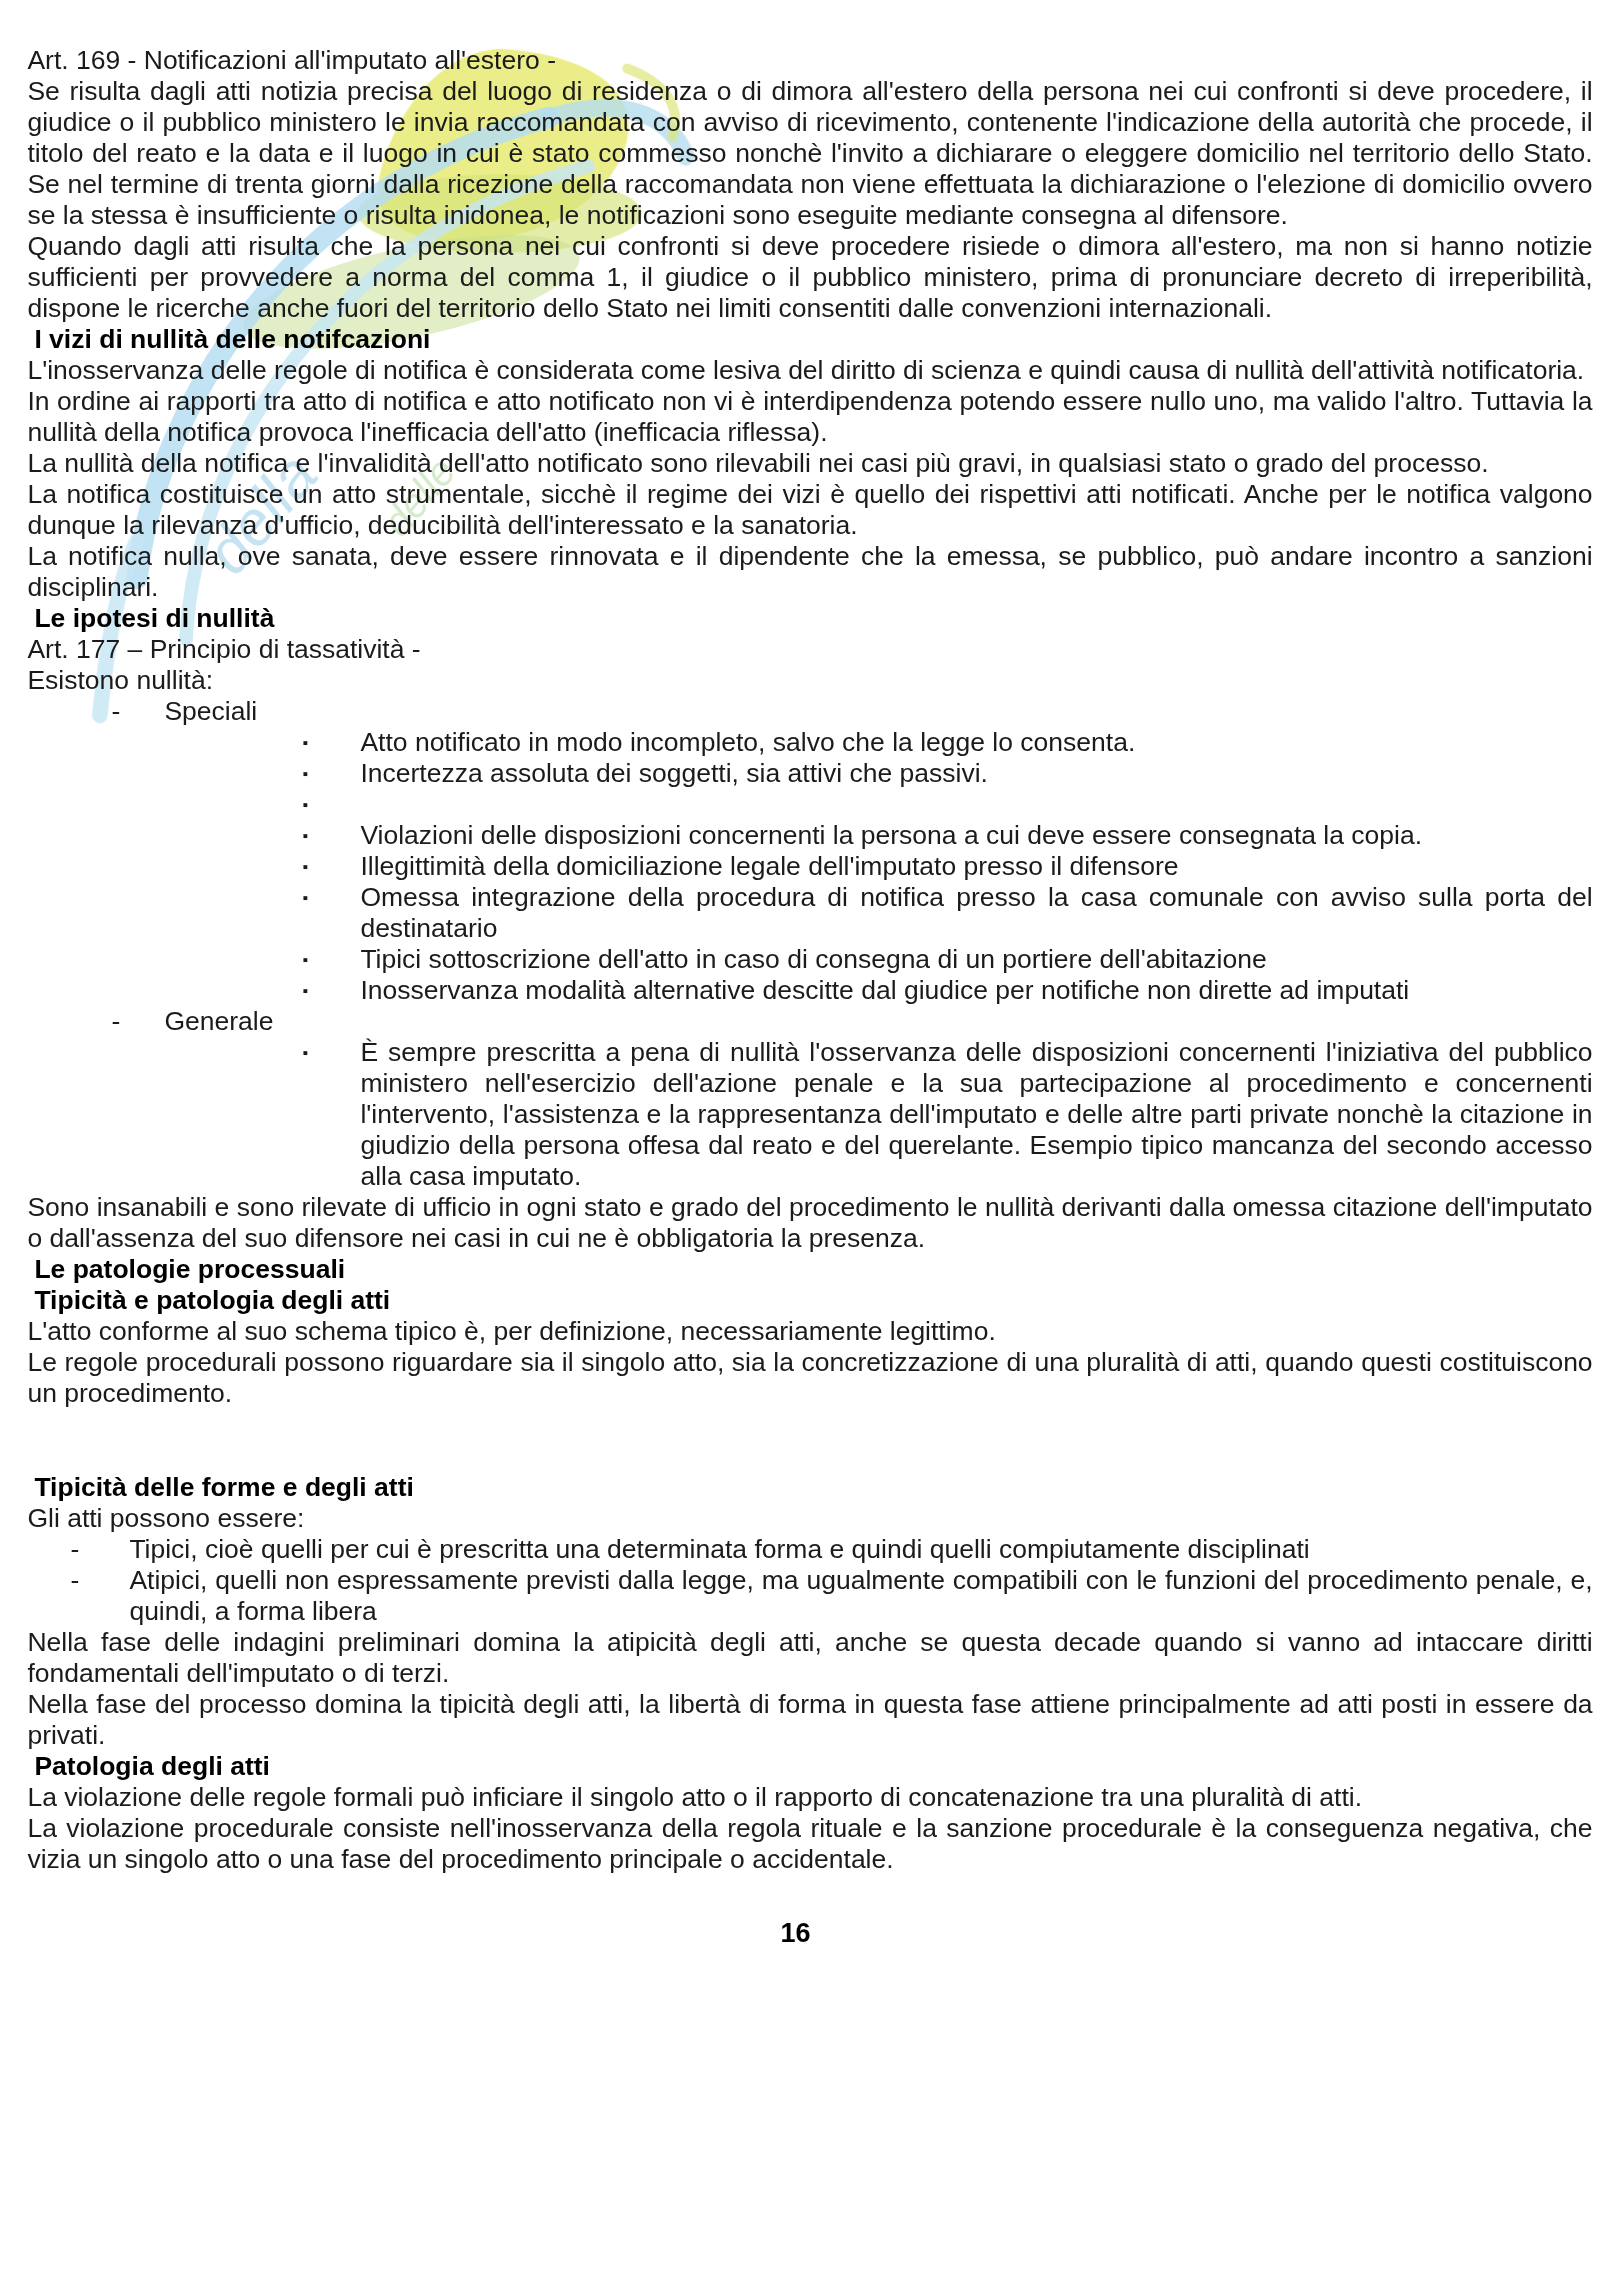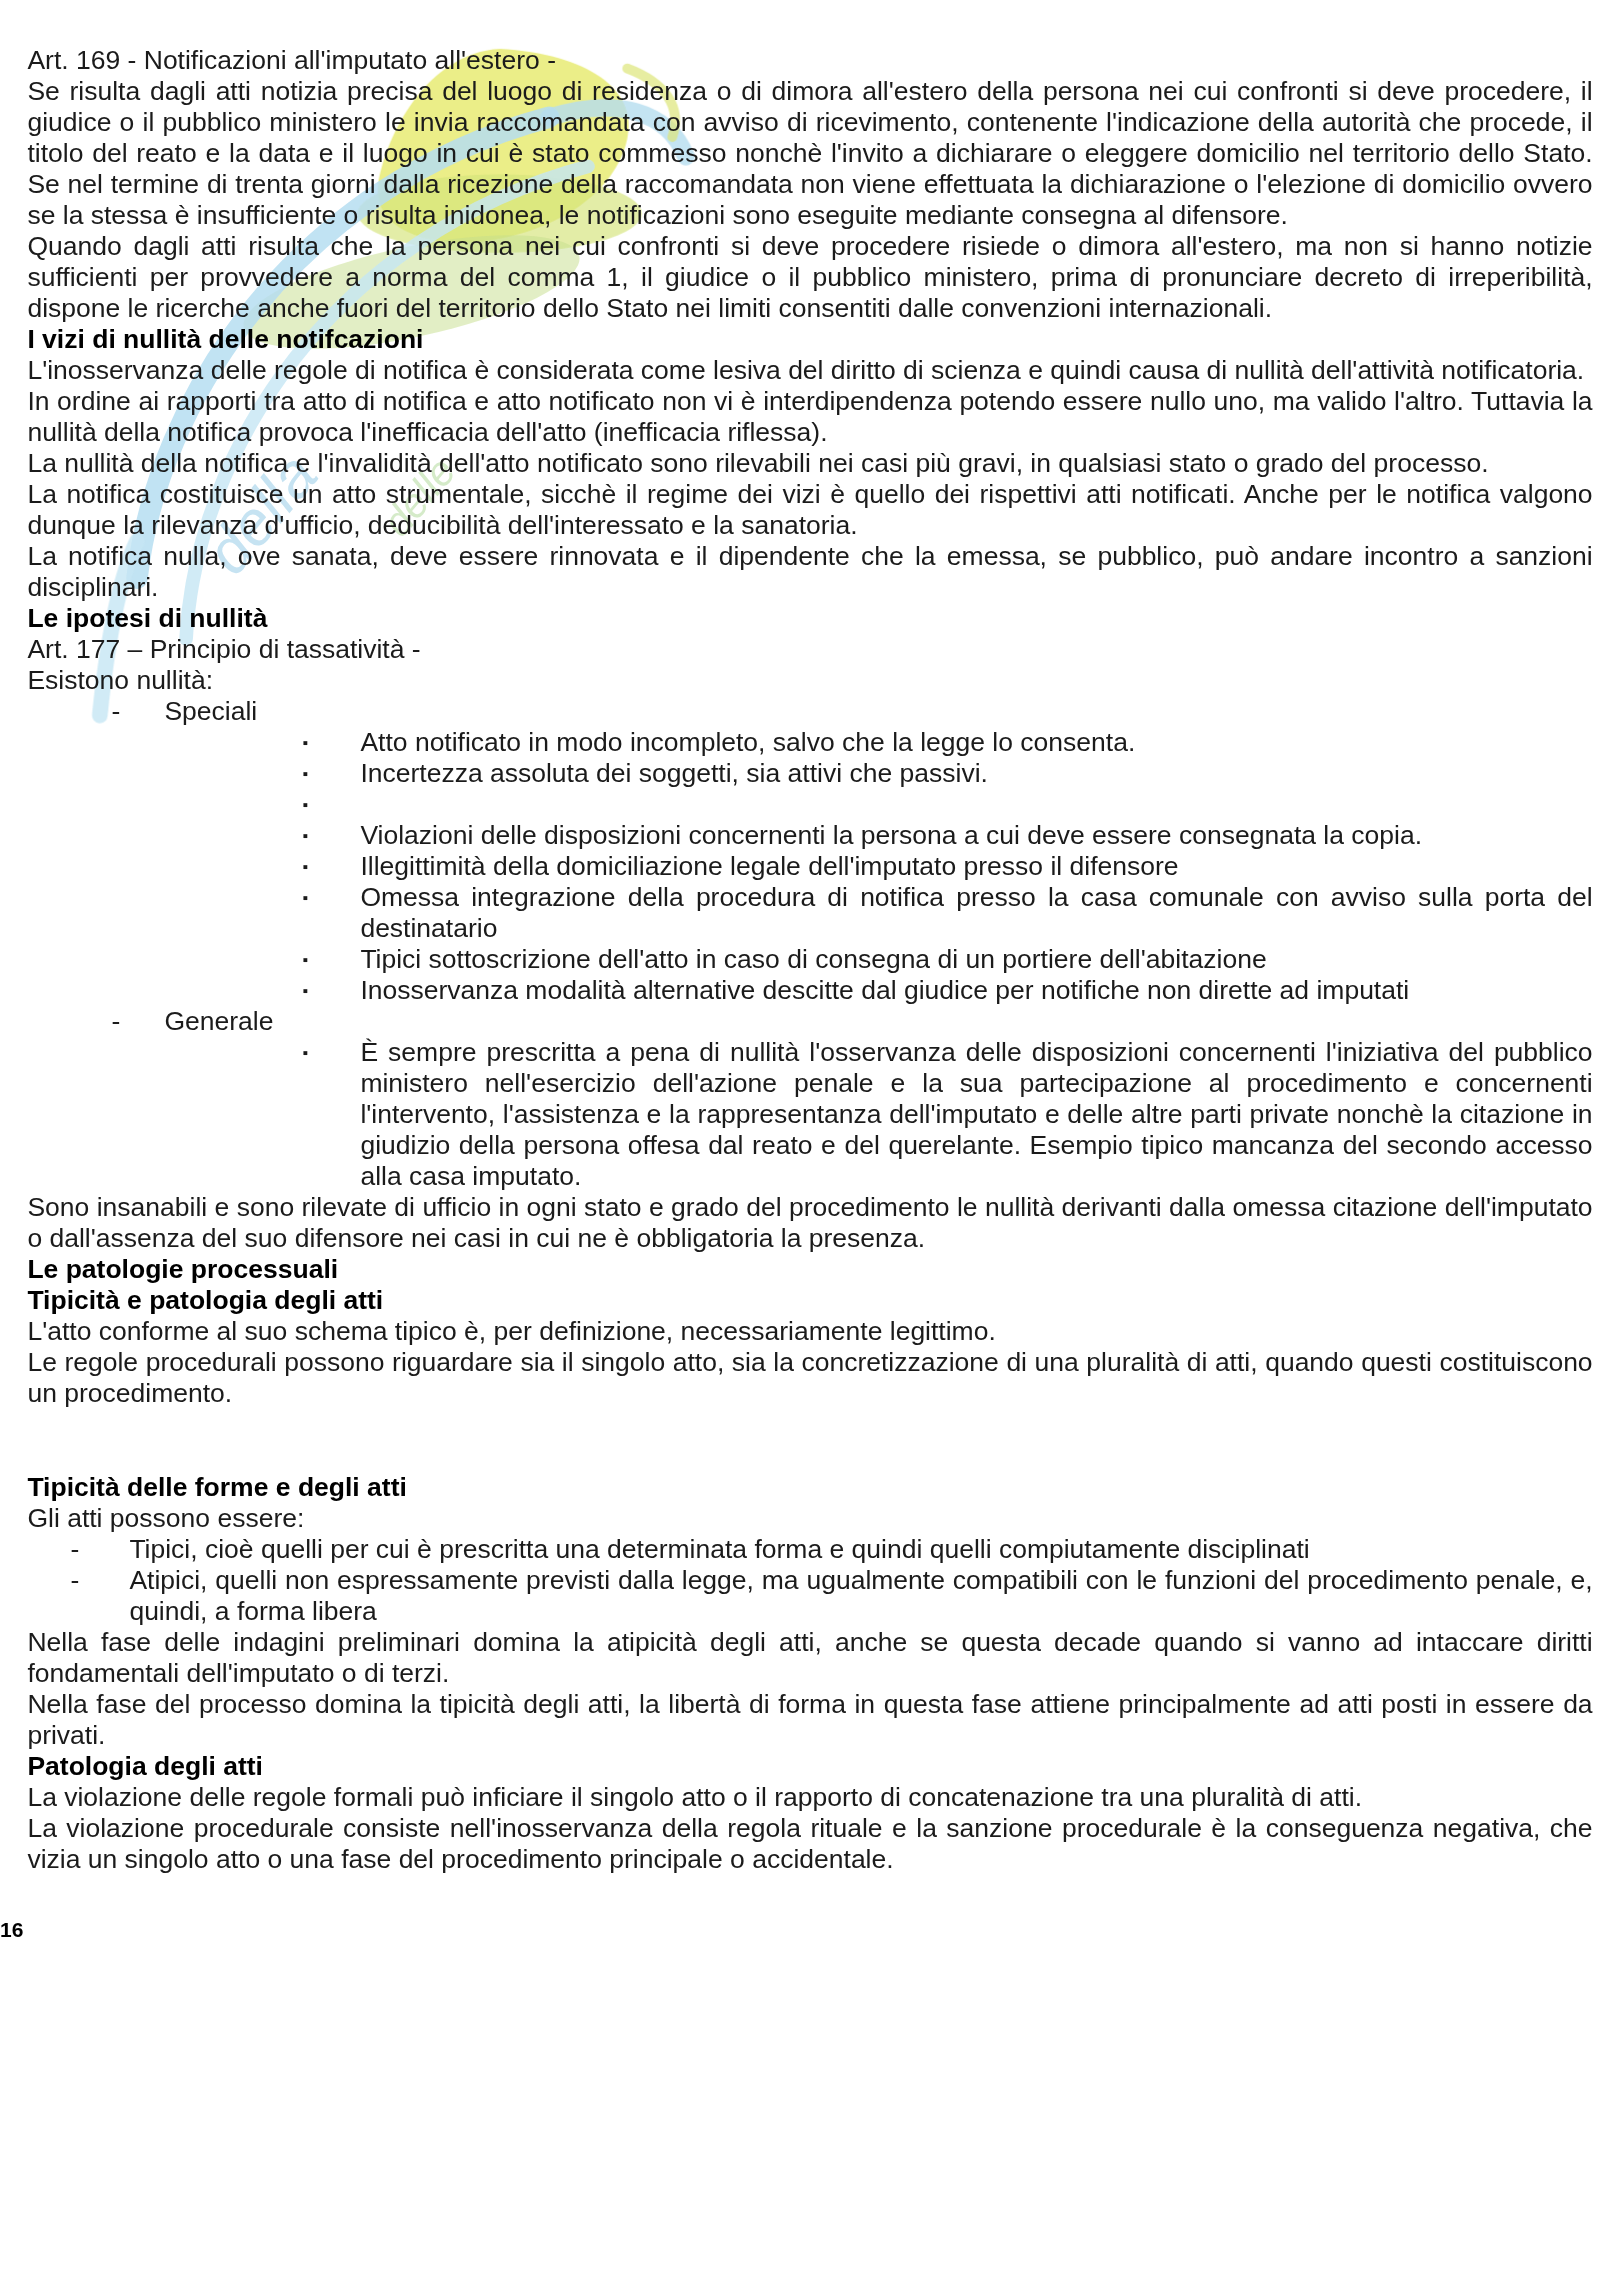--- a/index.html
+++ b/index.html
@@ -30,20 +30,21 @@
     line-height: 31px;
     color: #1b1b1b;
   }
   .para {
     text-align: justify;
   }
   .heading {
     font-weight: bold;
     color: #000000;
     text-align: left;
+    margin-left: 7px;
   }
   .li {
     display: flex;
     align-items: flex-start;
   }
   .li .marker {
     flex: 0 0 auto;
   }
   .li .li-text {
     flex: 1 1 auto;
@@ -53,25 +54,25 @@
   .li-dash1 .marker { width: 53px; }
   .li-dash1 .li-text { text-align: left; }
   .li-bullet { padding-left: 275px; }
   .li-bullet .marker { width: 58px; font-size: 15.7px; }
   .li-dash2 { padding-left: 43px; }
   .li-dash2 .marker { width: 59px; }
   .spacer { width: 100%; }
   .page-number {
     position: relative;
     z-index: 1;
-    text-align: left;
+    text-align: center;
     padding-right: 29px;
     margin-top: 43px;
     font-weight: bold;
-    font-size: 21px;
+    font-size: 27px;
     color: #000000;
   }
 </style>
 </head>
 <body>
 
 <div class="page">
 
   <svg class="watermark" width="745" height="765" viewBox="0 0 760 780" aria-hidden="true">
     <g opacity="0.9">

